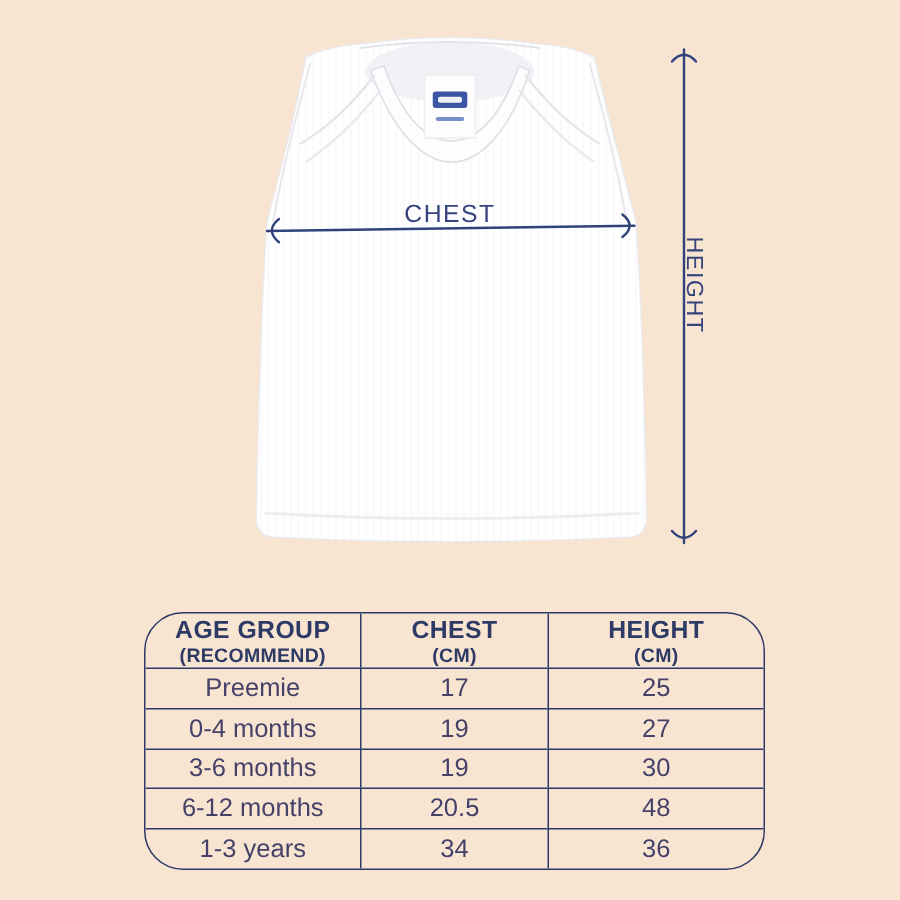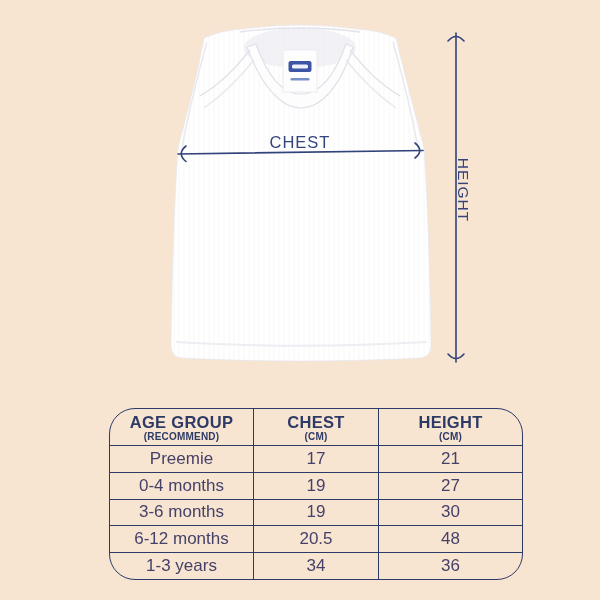--- a/index.html
+++ b/index.html
@@ -20,28 +20,27 @@
     color:#2b3765;letter-spacing:.5px;
   }
 
   .size-table{
     position:absolute;left:96px;top:408px;width:414px;height:172px;
     border:1.6px solid var(--navy);border-radius:26px;
     box-sizing:border-box;overflow:hidden;
     display:grid;
     grid-template-columns:143px 125px 1fr;
     grid-template-rows:36px repeat(5,1fr);
-    margin-left:13px;
   }
   .cell{display:flex;align-items:center;justify-content:center;box-sizing:border-box;}
   .bl{border-left:1.6px solid var(--navy);}
   .bt{border-top:1.6px solid var(--navy);}
   .hcell{flex-direction:column;line-height:1.05;padding-top:2px;}
   .hlabel{font-size:16.5px;font-weight:600;color:#2e3a66;letter-spacing:.3px;}
-  .hsub{font-size:10px;font-weight:600;color:#2e3a66;letter-spacing:.2px;margin-top:1px;text-align:right;}
+  .hsub{font-size:13px;font-weight:600;color:#2e3a66;letter-spacing:.2px;margin-top:1px;text-align:right;}
   .dcell{font-size:17px;color:var(--ink);}
 
   svg text{font-family:"Liberation Sans",sans-serif;}
 </style>
 </head>
 <body>
 
 <div class="canvas">
 
   <svg class="diagram-svg" width="600" height="600" viewBox="0 0 600 600">
@@ -126,21 +125,21 @@
       <span class="hlabel">CHEST</span>
       <span class="hsub">(CM)</span>
     </div>
     <div class="cell hcell bl">
       <span class="hlabel">HEIGHT</span>
       <span class="hsub">(CM)</span>
     </div>
 
     <div class="cell dcell bt">Preemie</div>
     <div class="cell dcell bt bl">17</div>
-    <div class="cell dcell bt bl">21</div>
+    <div class="cell dcell bt bl">25</div>
 
     <div class="cell dcell bt">0-4 months</div>
     <div class="cell dcell bt bl">19</div>
     <div class="cell dcell bt bl">27</div>
 
     <div class="cell dcell bt">3-6 months</div>
     <div class="cell dcell bt bl">19</div>
     <div class="cell dcell bt bl">30</div>
 
     <div class="cell dcell bt">6-12 months</div>

